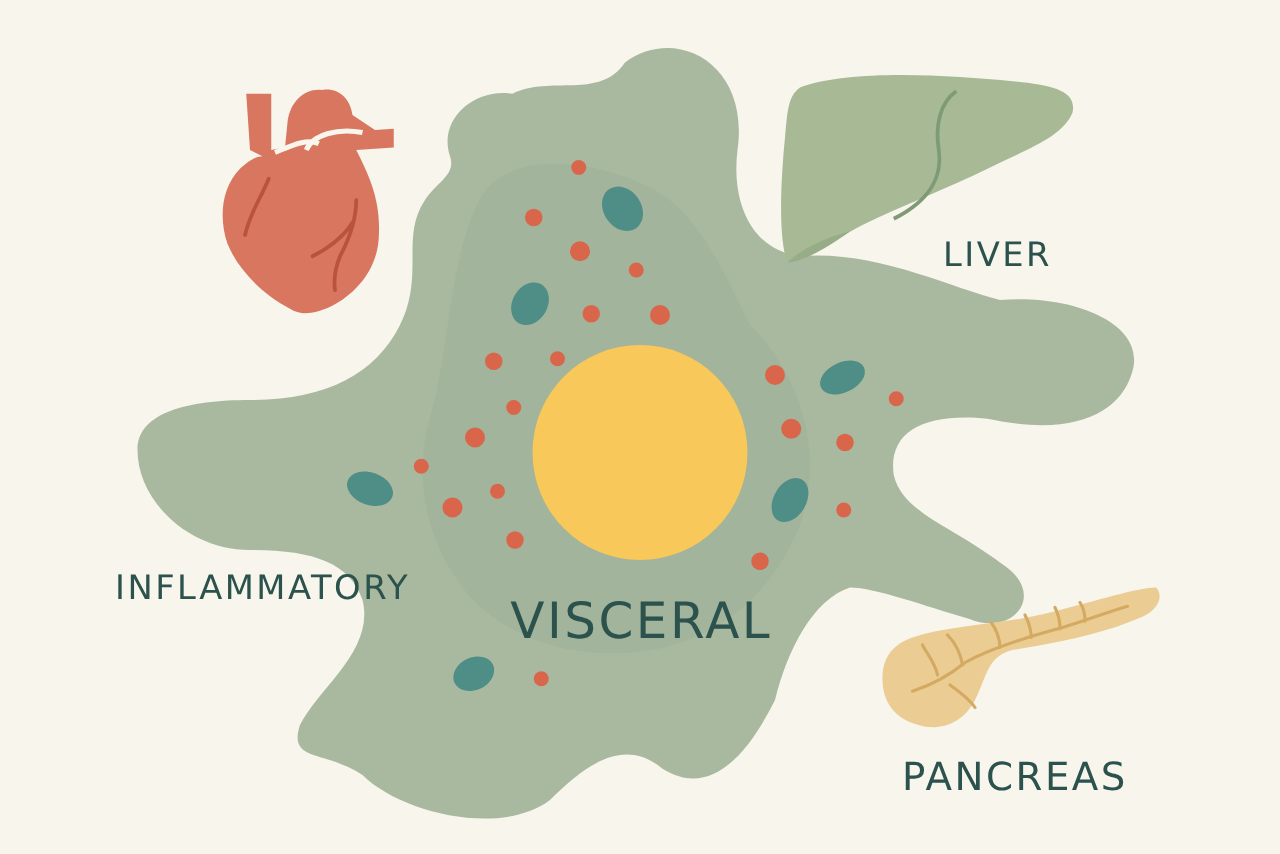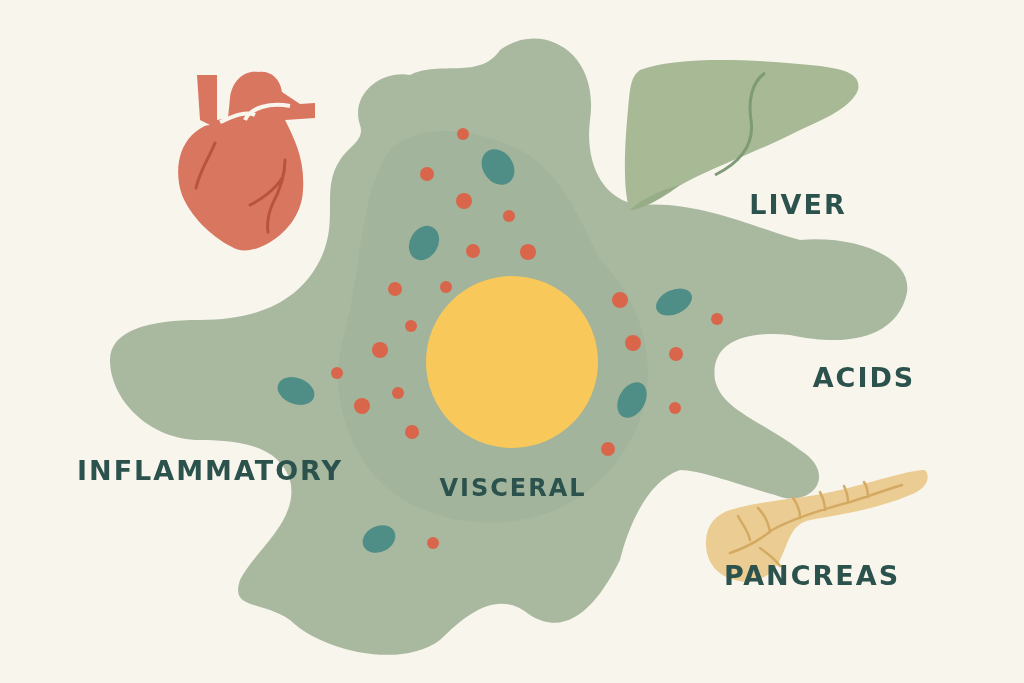--- a/index.html
+++ b/index.html
@@ -1,18 +1,18 @@
 <!DOCTYPE html>
 <html><head>
 <meta charset="utf-8">
 <style>
   html, body { margin:0; padding:0; }
   body { width:1024px; height:683px; background:#f8f5ec; overflow:hidden; position:relative; font-family:"DejaVu Sans", sans-serif; }
   #stage { position:absolute; left:0; top:0; width:1024px; height:683px; }
-  .label { position:absolute; color:#2b524c; font-weight:bold; letter-spacing:2px; text-align:center; line-height:1.18; font-family:"DejaVu Sans", sans-serif; }
+  .label { position:absolute; color:#2b524c; font-weight:normal; letter-spacing:2px; text-align:center; line-height:1.18; font-family:"DejaVu Sans", sans-serif; }
   .label span { display:block; }
 </style>
 </head>
 <body>
 
 <div id="stage">
   <svg width="1024" height="683" viewBox="0 0 1024 683" xmlns="http://www.w3.org/2000/svg">
 
     <g>
       <path fill="#a9b9a0" d="M360 125 C350 95 380 70 410 75 C440 60 480 80 500 50 C540 20 600 50 590 120 C585 160 600 200 640 205 C700 200 760 230 800 240 C860 235 920 260 905 300 C895 330 860 350 790 335 C740 330 710 345 715 380 C722 410 760 420 800 450 C840 475 810 510 775 495 C740 485 700 470 680 470 C650 480 630 520 620 560 C600 600 570 640 530 615 C500 590 470 610 440 640 C400 670 320 650 290 620 C260 600 230 610 240 580 C255 550 300 520 290 480 C280 450 250 440 200 440 C150 440 110 400 110 360 C110 330 150 320 200 320 C260 320 300 300 320 260 C340 220 320 190 340 160 C350 145 365 140 360 125 Z"></path>
@@ -71,27 +71,26 @@
       <path fill="none" stroke="#d4aa63" stroke-width="2.5" stroke-linecap="round" d="M730 553 C745 548 760 540 772 530 C790 520 820 510 850 502 C870 496 885 490 902 485 M750 540 C748 530 742 524 738 516 M770 532 C768 520 762 512 758 508 M800 518 C800 510 796 502 793 498 M825 510 C825 502 822 496 820 492 M848 503 C848 495 846 490 844 486 M868 497 C868 490 866 485 864 482 M760 548 C770 555 776 560 780 566"></path>
     </g>
   </svg>
 
 
   <div class="label" style="left:738px; top:189px; width:120px; font-size:27px;">
     <span>LIVER</span>
   </div>
 
   <div class="label" style="left:748px; top:362px; width:232px; font-size:27px;">
-    <span>ACIDS</span>
   </div>
 
   <div class="label" style="left:60px; top:455px; width:300px; font-size:27px;">
     <span>INFLAMMATORY</span>
   </div>
 
-  <div class="label" style="left:396px; top:474px; width:234px; font-size:24px;">
+  <div class="label" style="left:396px; top:474px; width:234px; font-size:40px;">
     <span>VISCERAL</span>
   </div>
 
-  <div class="label" style="left:712px; top:560px; width:200px; font-size:27px;">
+  <div class="label" style="left:712px; top:604px; width:200px; font-size:31px;">
     <span>PANCREAS</span>
   </div>
 </div>
 
 </body></html>

